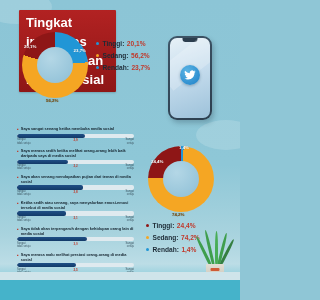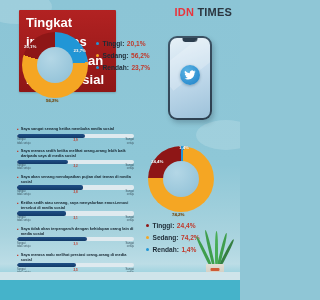--- a/index.html
+++ b/index.html
@@ -78,24 +78,20 @@
   .cloud{position:absolute;background:rgba(255,255,255,.16);border-radius:50%;}
 </style>
 </head>
 <body>
 
 <div id="page">
 
   <div class="cloud" style="left:-18px;top:-10px;width:70px;height:34px;"></div>
   <div class="cloud" style="right:-16px;top:120px;width:60px;height:30px;"></div>
 
-  <div class="logo">
-    <span class="idn">IDN</span>
-    <span class="times">TIMES</span>
-  </div>
 
   <div class="banner b1" style="white-space:pre-line;">Tingkat intensitas
 penggunaan media sosial</div>
 
   <div class="donut" id="donut1">
     <div class="ring" style="background:conic-gradient(#2196d6 0deg 85.3deg,#f5a623 85.3deg 287.6deg,#8e1616 287.6deg 360deg);"></div>
     <div class="hole"></div>
     <div class="dlabel" style="left:2px;top:12px;">20,1%</div>
     <div class="dlabel" style="right:2px;top:16px;">23,7%</div>
     <div class="dlabel" style="left:24px;bottom:-5px;color:#7a4a06;">56,2%</div>

